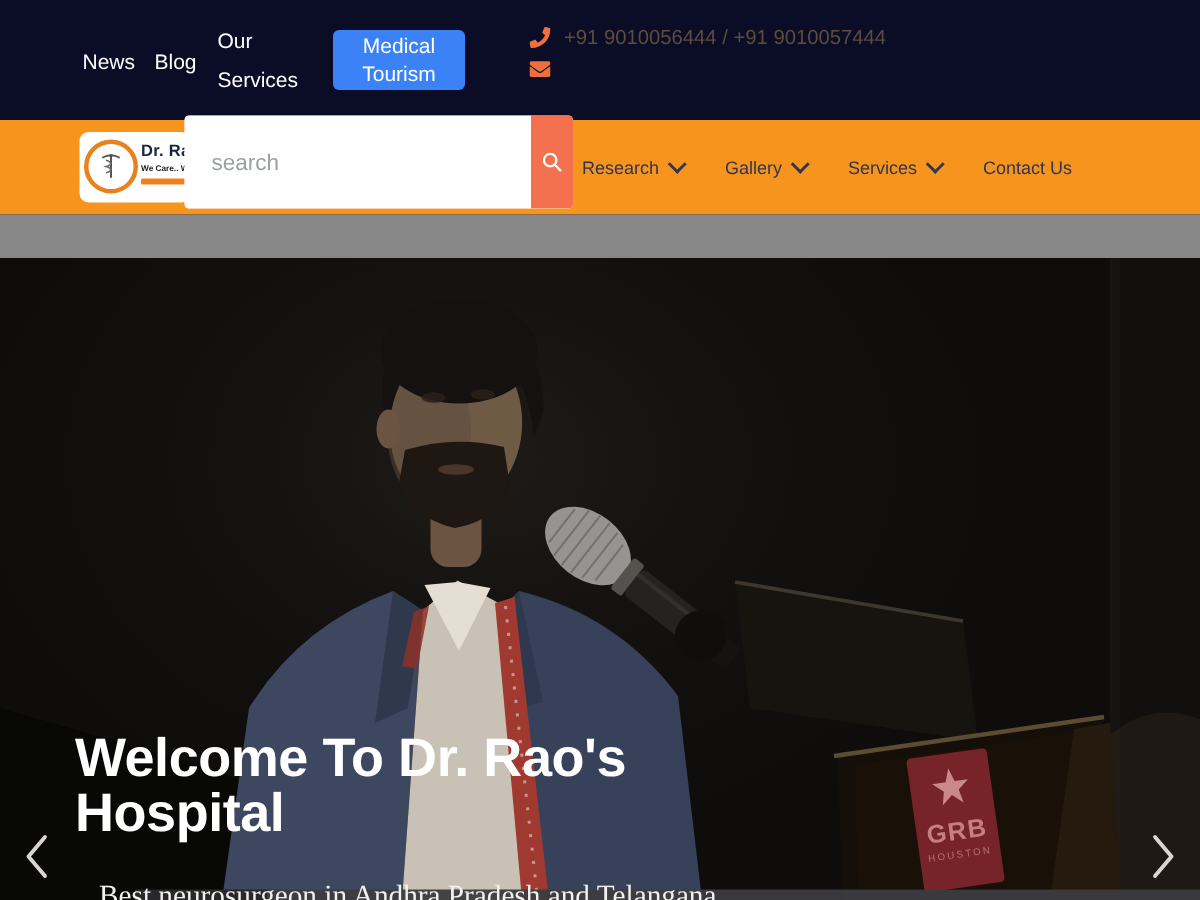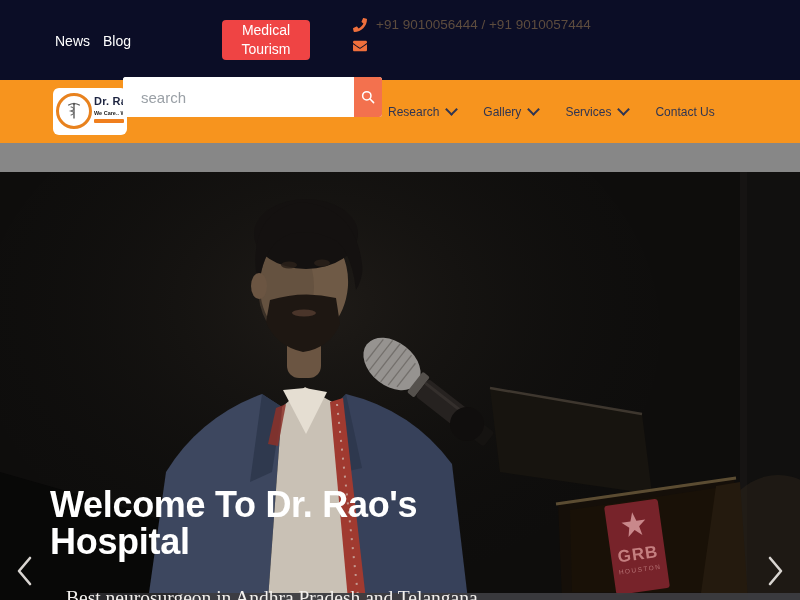--- a/index.html
+++ b/index.html
@@ -5,21 +5,21 @@
   html,body{margin:0;padding:0;width:800px;height:600px;overflow:hidden;
     font-family:"Liberation Sans",sans-serif;background:#0d0d0d;}
   .stage{position:relative;width:800px;height:600px;}
 
   
   .topbar{position:absolute;left:0;top:0;width:800px;height:80px;background:#0b0d26;}
   .toplink{position:absolute;color:#fff;font-size:14px;text-decoration:none;cursor:pointer;}
   .toplink.news{left:55px;top:33px;}
   .toplink.blog{left:103px;top:33px;}
   .toplink.ourserv{left:145px;top:14px;width:56px;line-height:26px;}
-  .mt-btn{position:absolute;left:222px;top:20px;width:88px;height:40px;background:#ef4444;
+  .mt-btn{position:absolute;left:222px;top:20px;width:88px;height:40px;background:#3b82f6;
     border:none;border-radius:4px;color:#fff;font-size:14px;line-height:19px;cursor:pointer;
     font-family:"Liberation Sans",sans-serif;padding:0 6px;}
   .contact{position:absolute;left:353px;top:17px;display:flex;flex-direction:column;gap:7px;}
   .crow{display:flex;align-items:center;gap:9px;}
   .crow svg{width:14px;height:14px;flex:0 0 auto;}
   .ctext{font-size:13.5px;color:#5d4c3e;}
 
   
   .mainnav{position:absolute;left:0;top:80px;width:800px;height:63px;background:#f7941e;}
   .navlinks{position:absolute;left:388px;top:0;height:63px;display:flex;align-items:center;gap:27px;}
@@ -31,21 +31,21 @@
   .logo-card{position:absolute;left:53px;top:88px;width:74px;height:47px;background:#fff;
     border-radius:6px;z-index:3;cursor:pointer;}
   .emblem{position:absolute;left:3px;top:5px;width:30px;height:30px;border:3px solid #e8821e;
     border-radius:50%;background:#fff;display:flex;align-items:center;justify-content:center;}
   .logo-name{position:absolute;left:41px;top:7px;font-size:11px;font-weight:bold;color:#1d2440;
     white-space:nowrap;letter-spacing:.2px;}
   .logo-tag{position:absolute;left:41px;top:22px;font-size:5.5px;font-weight:bold;color:#222;white-space:nowrap;}
   .logo-bar{position:absolute;left:41px;top:31px;width:30px;height:4px;background:#f07f1e;border-radius:1px;}
 
   
-  .searchbox{position:absolute;left:123px;top:77px;width:259px;height:40px;background:#fff;
+  .searchbox{position:absolute;left:123px;top:77px;width:259px;height:62px;background:#fff;
     border-radius:3px;z-index:5;display:flex;overflow:hidden;}
   .searchbox input{flex:1;border:none;outline:none;padding:0 0 0 18px;font-size:15px;color:#444;
     font-family:"Liberation Sans",sans-serif;}
   .searchbox input::placeholder{color:#9aa0a6;}
   .sbtn{width:28px;background:#f3714e;border:none;cursor:pointer;display:flex;align-items:center;
     justify-content:center;padding:0;}
 
   
   .band{position:absolute;left:0;top:143px;width:800px;height:29px;background:#878787;}
 
@@ -62,20 +62,21 @@
   .arrow.right{left:758px;}
 </style>
 </head>
 <body>
 
 <div class="stage">
 
   <div class="topbar">
     <a class="toplink news">News</a>
     <a class="toplink blog">Blog</a>
+    <a class="toplink ourserv">Our Services</a>
     <button class="mt-btn">Medical Tourism</button>
 
     <div class="contact">
       <div class="crow">
         <svg viewBox="0 0 512 512">
             <path fill="#ef6f3c" d="M493.4 24.6l-104-24c-11.3-2.6-22.9 3.3-27.5 13.9l-48 112c-4.2 9.8-1.4 21.3 6.9 28l60.6 49.6c-36 76.7-98.9 140.5-177.2 177.2l-49.6-60.6c-6.8-8.3-18.2-11.1-28-6.9l-112 48C3.9 366.5-2 378.1.6 389.4l24 104C27.1 504.2 36.7 512 48 512c256.1 0 464-207.5 464-464 0-11.2-7.7-20.9-18.6-23.4z"></path>
           </svg>
         <span class="ctext">+91 9010056444 / +91 9010057444</span>
       </div>
       <div class="crow">

